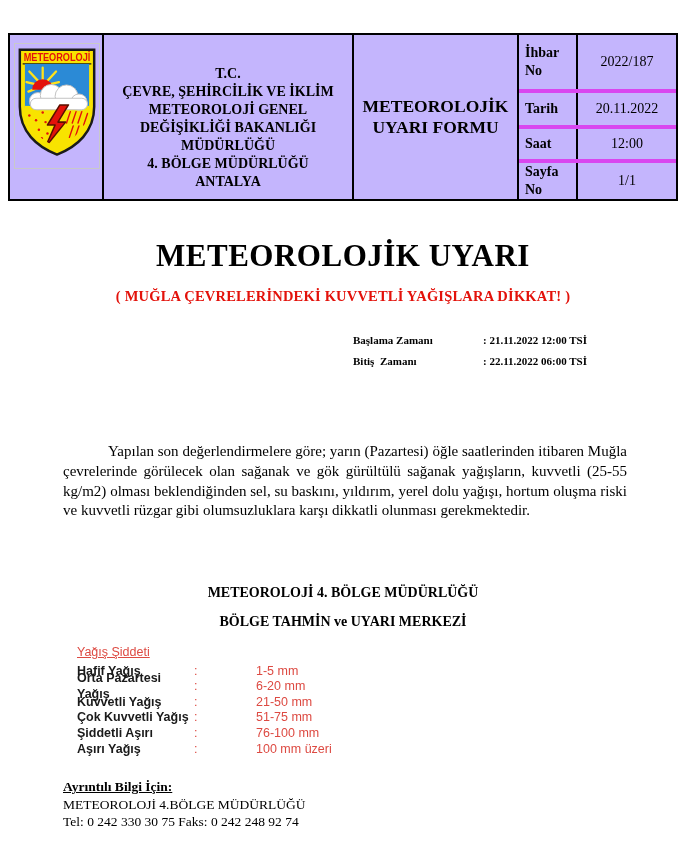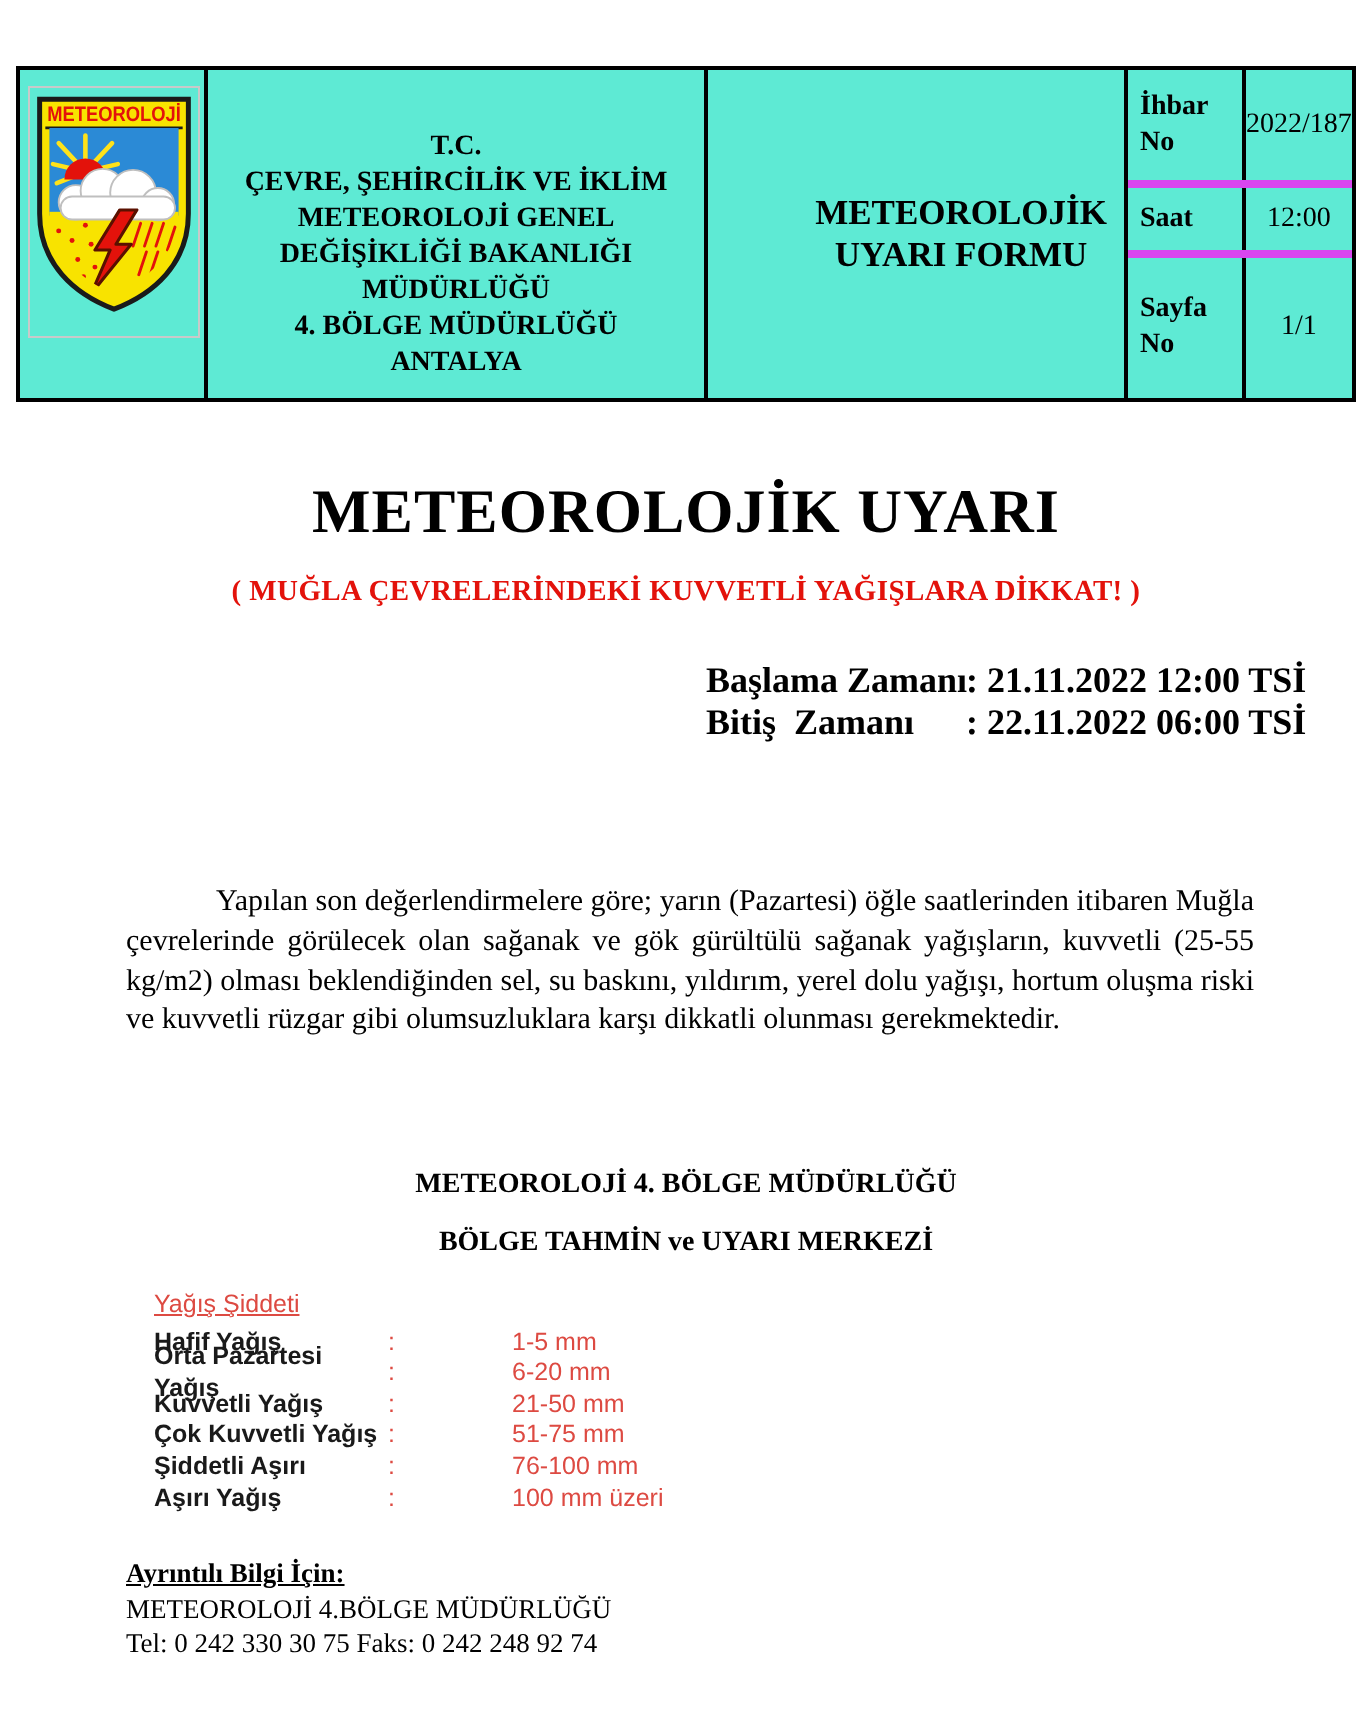--- a/index.html
+++ b/index.html
@@ -5,37 +5,37 @@
   html,body { margin:0; padding:0; background:#ffffff; }
   .page {
     position:relative; width:686px; height:867px; background:#ffffff;
     font-family:"Liberation Serif","DejaVu Serif",serif; color:#000;
     overflow:hidden;
   }
 
   
   .header-table {
     position:absolute; left:8px; top:33px; width:670px; height:168px;
-    border:2px solid #000; box-sizing:border-box; display:flex; background:#5eead4;
+    border:2px solid #000; box-sizing:border-box; display:flex; background:#c4b5fd;
   }
   .cell { box-sizing:border-box; }
   .logo-cell { width:94px; border-right:2px solid #000; position:relative; }
   .logo-frame {
     position:absolute; left:4px; top:8px; width:86px; height:126px;
     border:1px solid #c9c9c9; box-sizing:border-box;
   }
   .logo-frame svg { display:block; margin:1px auto 0; }
   .ministry-cell {
     width:250px; border-right:2px solid #000; text-align:center;
     font-weight:bold; font-size:14px; line-height:18px; padding-top:30px;
   }
   .title-cell {
     width:165px; border-right:2px solid #000; display:flex; align-items:center;
     justify-content:center; text-align:center; font-weight:bold; font-size:17.5px;
-    line-height:21px; padding:0 10px;margin-left:45px;
+    line-height:21px; padding:0 10px;
   }
   .meta { flex:1; display:flex; flex-direction:column; }
   .meta-row { display:flex; box-sizing:border-box; border-bottom:4px solid #d946ef; }
   .meta-row:last-child { border-bottom:none; flex:1; }
   .meta-row.r1 { height:59px; }
   .meta-row.r2 { height:36px; }
   .meta-row.r3 { height:35px; }
   .meta-label {
     width:59px; box-sizing:border-box; border-right:2px solid #000;
     font-weight:bold; font-size:14px; line-height:18px;
@@ -47,21 +47,21 @@
 
   
   .doc-title {
     position:absolute; top:239px; left:0; width:100%; text-align:center;
     font-size:31px; font-weight:bold; letter-spacing:0.5px; line-height:34px;
   }
   .doc-subtitle {
     position:absolute; top:288px; left:0; width:100%; text-align:center;
     font-size:14.5px; font-weight:bold; color:#e3120b; letter-spacing:0.2px;
   }
-  .times { position:absolute; left:353px; top:330px; font-size:18px; font-weight:bold; line-height:21px; }
+  .times { position:absolute; left:353px; top:330px; font-size:11px; font-weight:bold; line-height:21px; }
   .t-row { display:flex; }
   .t-label { width:130px; white-space:pre; }
   .t-value { white-space:pre; }
 
   .paragraph {
     position:absolute; left:63px; top:442px; width:564px;
     font-size:15px; line-height:19.8px; text-align:justify; text-indent:45px;
   }
 
   .center-line { position:absolute; left:0; width:100%; text-align:center; font-weight:bold; font-size:14px; }
@@ -165,20 +165,24 @@
       <div>ANTALYA</div>
     </div>
 
     <div class="cell title-cell">METEOROLOJİK UYARI FORMU</div>
 
     <div class="meta">
       <div class="meta-row r1">
         <div class="meta-label">İhbar No</div>
         <div class="meta-value">2022/187</div>
       </div>
+      <div class="meta-row r2">
+        <div class="meta-label">Tarih</div>
+        <div class="meta-value">20.11.2022</div>
+      </div>
       <div class="meta-row r3">
         <div class="meta-label">Saat</div>
         <div class="meta-value">12:00</div>
       </div>
       <div class="meta-row r4">
         <div class="meta-label">Sayfa No</div>
         <div class="meta-value">1/1</div>
       </div>
     </div>
   </div>

